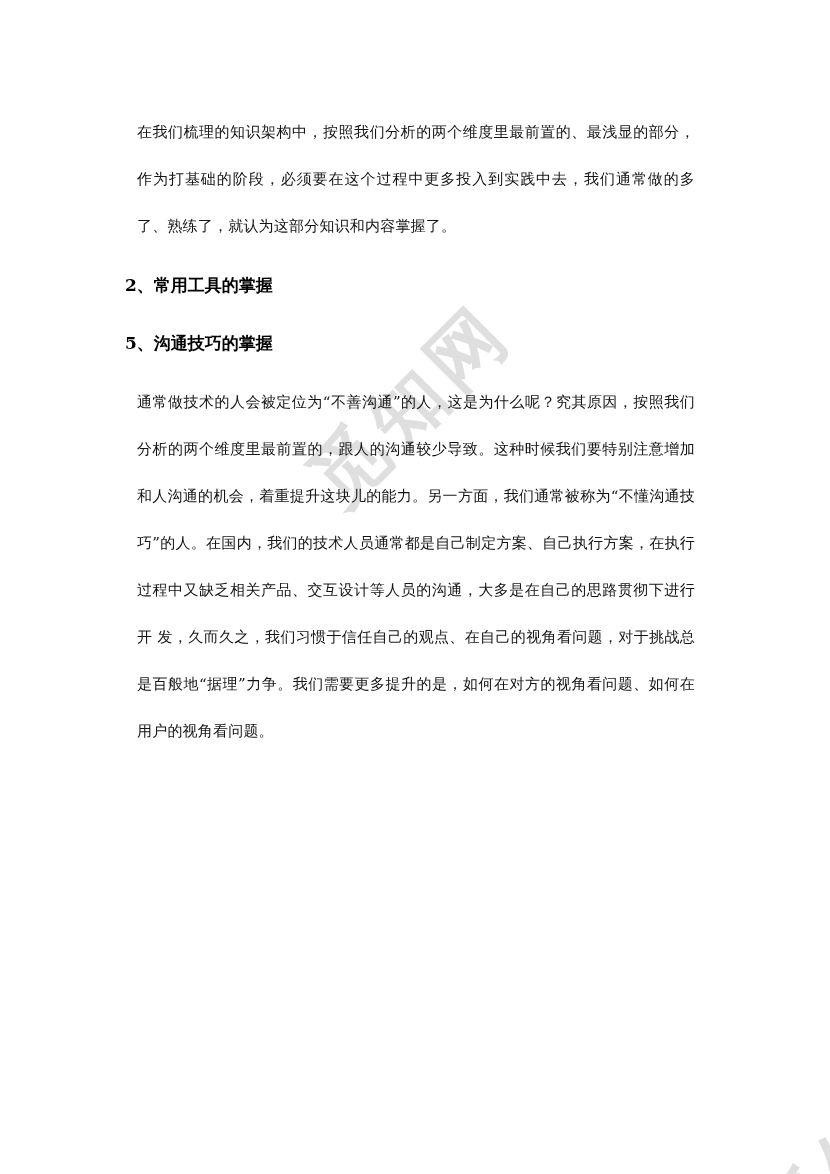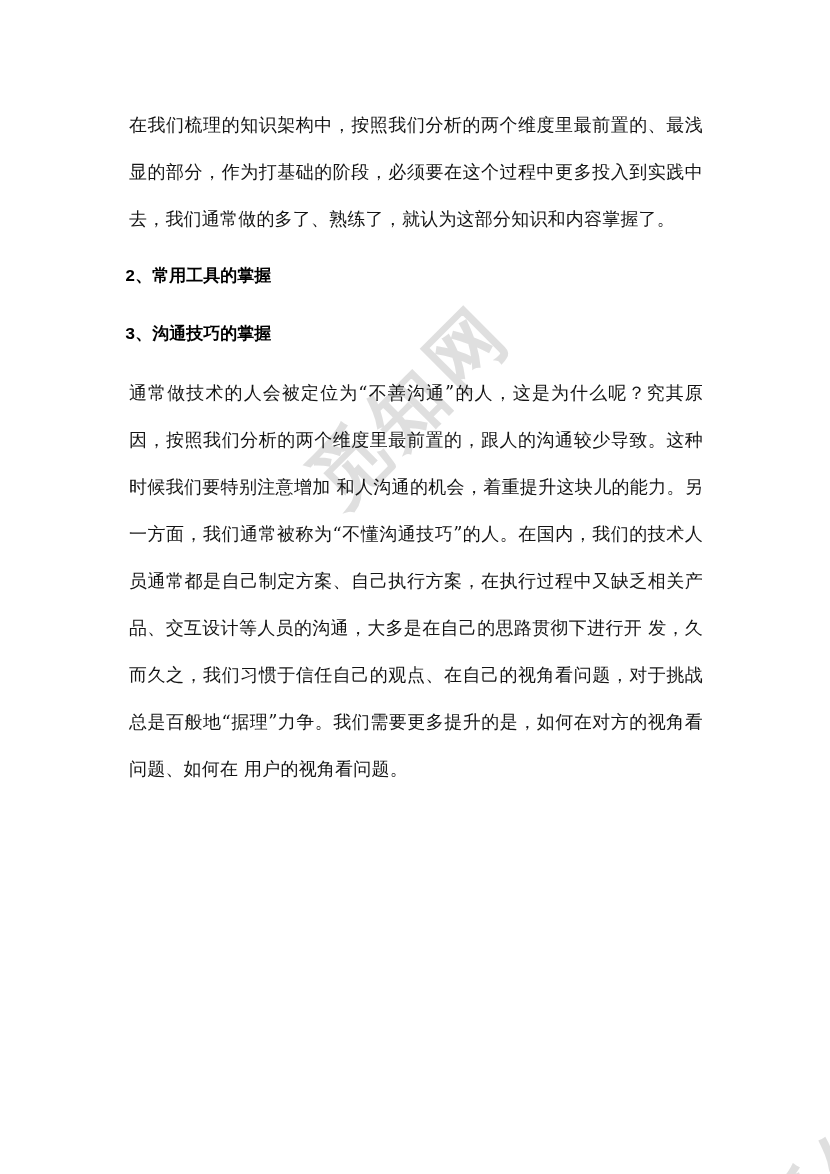--- a/index.html
+++ b/index.html
@@ -17,34 +17,33 @@
   }
   .content {
     position: absolute;
     left: 125px;
     top: 97px;
     width: 582px;
     color: #141414;
     z-index: 2;
   }
   .para {
-    font-size: 18px;
+    font-size: 15px;
     line-height: 47px;
     text-align: justify;
     text-justify: inter-ideograph;
-    margin: 4px;
+    margin: 12px;
     letter-spacing: 0.2px;
   }
   .heading {
     font-size: 17px;
     line-height: 47px;
     font-weight: 700;
     color: #000000;
     margin: 11px 0;
-    font-family: Liberation Mono, monospace;
   }
   .watermark {
     position: absolute;
     font-weight: 700;
     color: rgba(170, 170, 170, 0.38);
     transform: rotate(-45deg);
     white-space: nowrap;
     letter-spacing: 8px;
     z-index: 1;
     user-select: none;
@@ -71,20 +70,20 @@
 
   <div class="watermark wm-corner">觅知网</div>
 
   <div class="content">
 
     <p class="para">在我们梳理的知识架构中，按照我们分析的两个维度里最前置的、最浅显的部分，作为打基础的阶段，必须要在这个过程中更多投入到实践中去，我们通常做的多了、熟练了，就认为这部分知识和内容掌握了。</p>
 
     <h2 class="heading">2、常用工具的掌握</h2>
 
 
-    <h2 class="heading">3、沟通技巧的掌握</h2>
+    <h2 class="heading">5、沟通技巧的掌握</h2>
 
     <p class="para">通常做技术的人会被定位为“不善沟通”的人，这是为什么呢？究其原因，按照我们分析的两个维度里最前置的，跟人的沟通较少导致。这种时候我们要特别注意增加 和人沟通的机会，着重提升这块儿的能力。另一方面，我们通常被称为“不懂沟通技巧”的人。在国内，我们的技术人员通常都是自己制定方案、自己执行方案，在执行过程中又缺乏相关产品、交互设计等人员的沟通，大多是在自己的思路贯彻下进行开 发，久而久之，我们习惯于信任自己的观点、在自己的视角看问题，对于挑战总是百般地“据理”力争。我们需要更多提升的是，如何在对方的视角看问题、如何在 用户的视角看问题。</p>
 
 
   </div>
 
 </div>
 
 </body></html>

